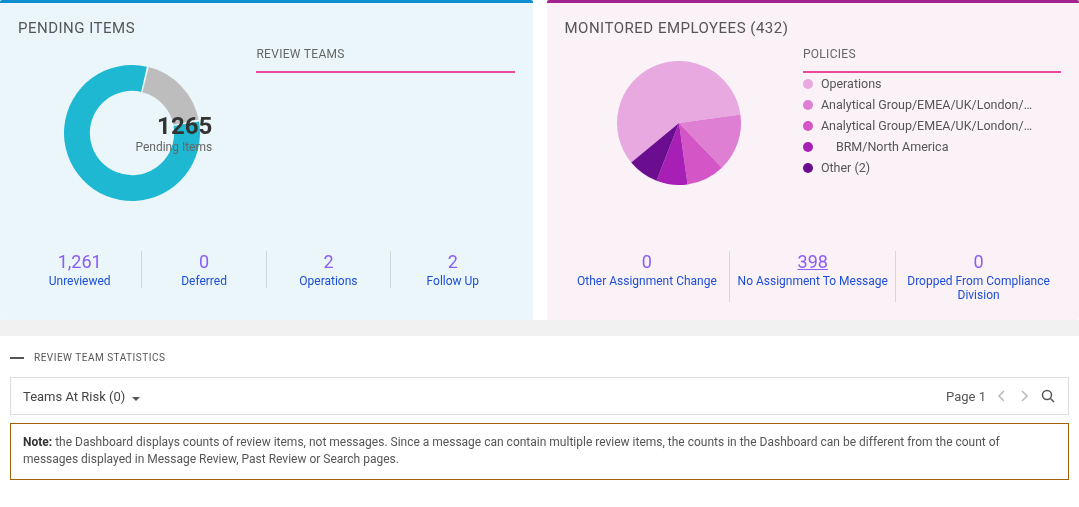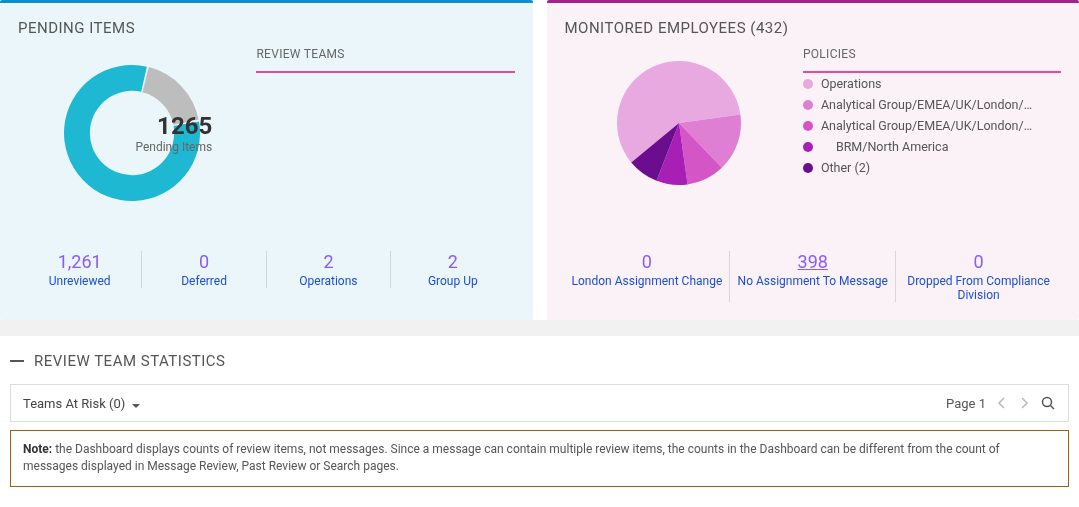--- a/index.html
+++ b/index.html
@@ -96,21 +96,21 @@
   }
   .stat:first-child { border-left: none; }
   .stat .val { font-size: 18px; color: #8b5cf6; font-weight: 400; }
   .stat .lbl { font-size: 12px; color: #1d4ed8; margin-top: 2px; }
   .stat .val.underline { text-decoration: underline; }
   
   .section-gap { height: 16px; background: #f1f1f1; margin-top: 0; }
   .rts-header {
     display: flex; align-items: center;
     padding: 16px 10px 10px 10px;
-    font-size: 15px; color: #555; letter-spacing: 0.5px;
+    font-size: 10px; color: #555; letter-spacing: 0.5px;
   }
   .rts-header .dash { width: 14px; height: 2px; background: #555; margin-right: 10px; }
   .rts-bar {
     border: 1px solid #ddd;
     margin: 4px 10px 8px 10px;
     padding: 10px 12px;
     display: flex;
     align-items: center;
     justify-content: space-between;
     font-size: 13px;
@@ -163,21 +163,21 @@
         <div class="stat">
           <div class="val">0</div>
           <div class="lbl">Deferred</div>
         </div>
         <div class="stat">
           <div class="val">2</div>
           <div class="lbl">Operations</div>
         </div>
         <div class="stat">
           <div class="val">2</div>
-          <div class="lbl">Group Up</div>
+          <div class="lbl">Follow Up</div>
         </div>
       </div>
   </div>
 
   <div class="card card-pink">
     <div class="card-title">MONITORED EMPLOYEES (432)</div>
     <div class="card-body">
       <div class="chart-col">
         <svg id="pie-svg" width="140" height="140" viewBox="0 0 140 140">
             <path d="M 70 70 L 22.22817894790107 109.52028736441878 A 62 62 0 1 1 131.40661868452995 61.4427117769273 Z" fill="#e7a9e0"></path>
@@ -209,21 +209,21 @@
             <li>
               <span class="dot" style="background: rgb(106, 14, 143);"></span>
               <span style="overflow: hidden; text-overflow: ellipsis;">Other (2)</span>
             </li>
           </ul>
       </div>
     </div>
     <div class="stats-row" id="monitored-stats">
         <div class="stat">
           <div class="val">0</div>
-          <div class="lbl">London Assignment Change</div>
+          <div class="lbl">Other Assignment Change</div>
         </div>
         <div class="stat">
           <div class="val underline">398</div>
           <div class="lbl">No Assignment To Message</div>
         </div>
         <div class="stat">
           <div class="val">0</div>
           <div class="lbl">Dropped From Compliance Division</div>
         </div>
       </div>

